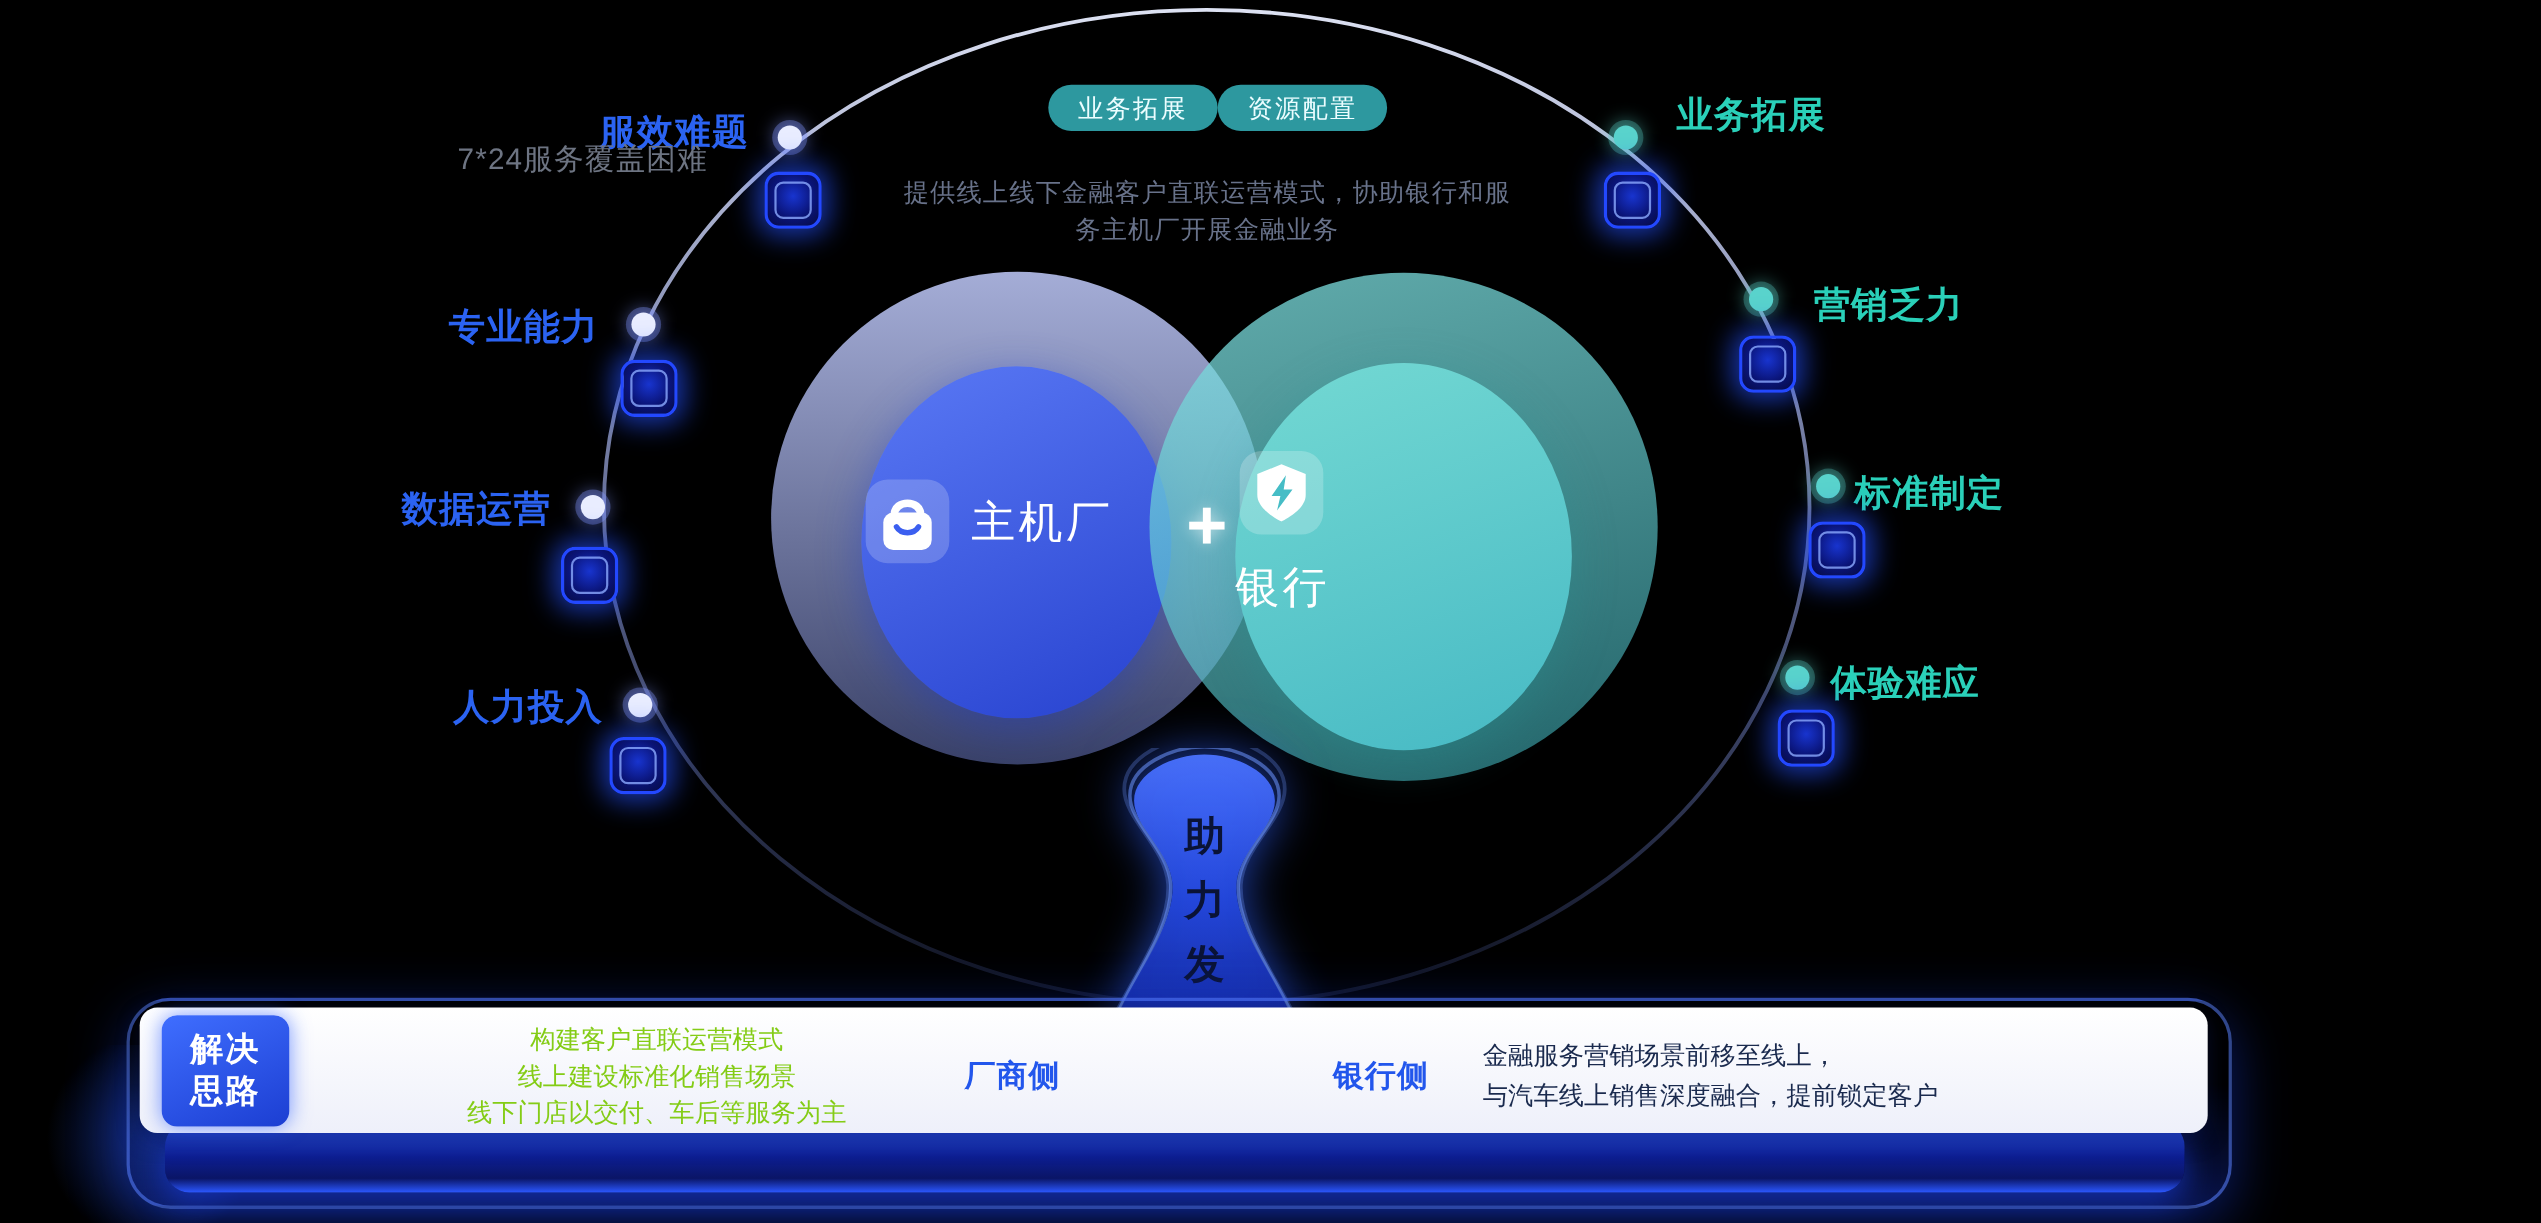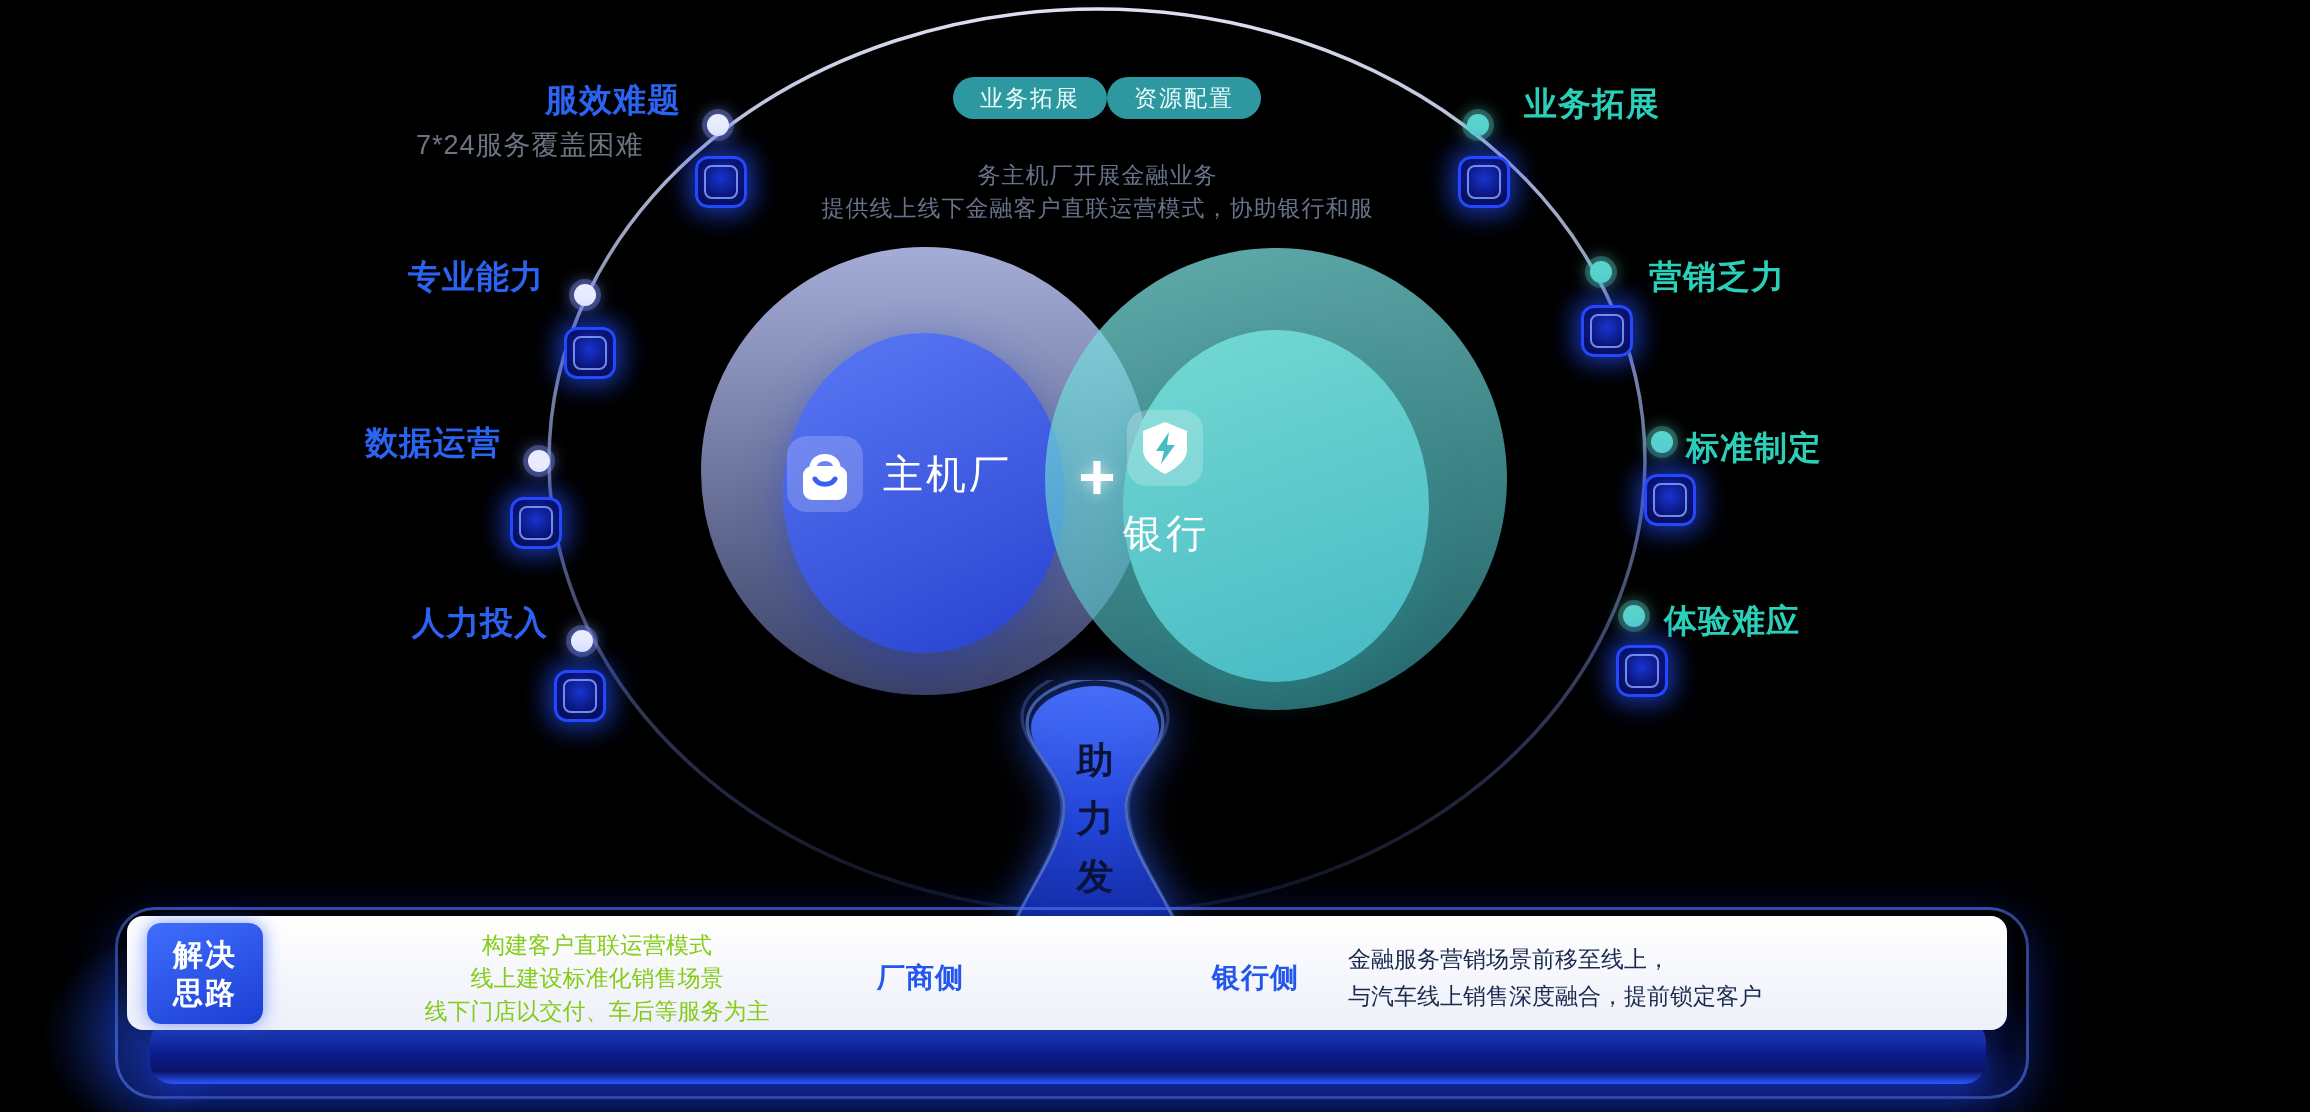--- a/index.html
+++ b/index.html
@@ -2,21 +2,21 @@
 <html><head>
 <meta charset="utf-8">
 <style>
   html,body{margin:0;padding:0;background:#000;}
   #stage{position:relative;width:2310px;height:1112px;background:#000;overflow:hidden;
          font-family:"Liberation Sans","DejaVu Sans",sans-serif;}
   .abs{position:absolute;}
 
   
   .label{position:absolute;font-weight:700;font-size:33px;letter-spacing:1px;white-space:nowrap;}
-  .label.blue{color:#2b63f2;}
+  .label.blue{color:#2b63f2;margin-top:20px;}
   .label.teal{color:#2ad0b9;}
   .sublabel{position:absolute;font-size:27px;color:#6d7482;letter-spacing:1px;white-space:nowrap;}
 
   
   .dot{position:absolute;width:22px;height:22px;border-radius:50%;}
   .dot.blue{background:#e9edff;box-shadow:0 0 0 5px rgba(130,150,255,.35),0 0 16px 4px rgba(130,150,255,.5);}
   .dot.teal{background:#59d3cc;box-shadow:0 0 0 5px rgba(90,210,200,.30),0 0 16px 4px rgba(90,210,200,.5);}
 
   
   .chip{position:absolute;width:46px;height:46px;border-radius:13px;
@@ -123,22 +123,22 @@
   <div class="chip" style="left:1581px;top:305px"></div>
   <div class="chip" style="left:1644px;top:474px"></div>
   <div class="chip" style="left:1616px;top:645px"></div>
 
   <div class="pill-row">
     <span class="pill">业务拓展</span>
     <span class="pill">资源配置</span>
   </div>
 
   <div class="desc">
+    <div>提供线上线下金融客户直联运营模式，协助银行和服</div>
     <div>务主机厂开展金融业务</div>
-    <div>提供线上线下金融客户直联运营模式，协助银行和服</div>
   </div>
 
   <div class="circle outer-left"></div>
   <div class="circle inner-left">
     <svg width="84" height="84" viewBox="0 0 84 84">
       <rect x="4" y="4" width="76" height="76" rx="20" fill="rgba(255,255,255,0.20)"></rect>
       <path d="M30 36 C30 22 54 22 54 36" stroke="#ffffff" stroke-width="7" fill="none" stroke-linecap="round"></path>
       <rect x="20" y="34" width="44" height="34" rx="9" fill="#ffffff"></rect>
       <path d="M32 47 C36 54 48 54 52 47" stroke="#3b5ff0" stroke-width="5" fill="none" stroke-linecap="round"></path>
     </svg>

